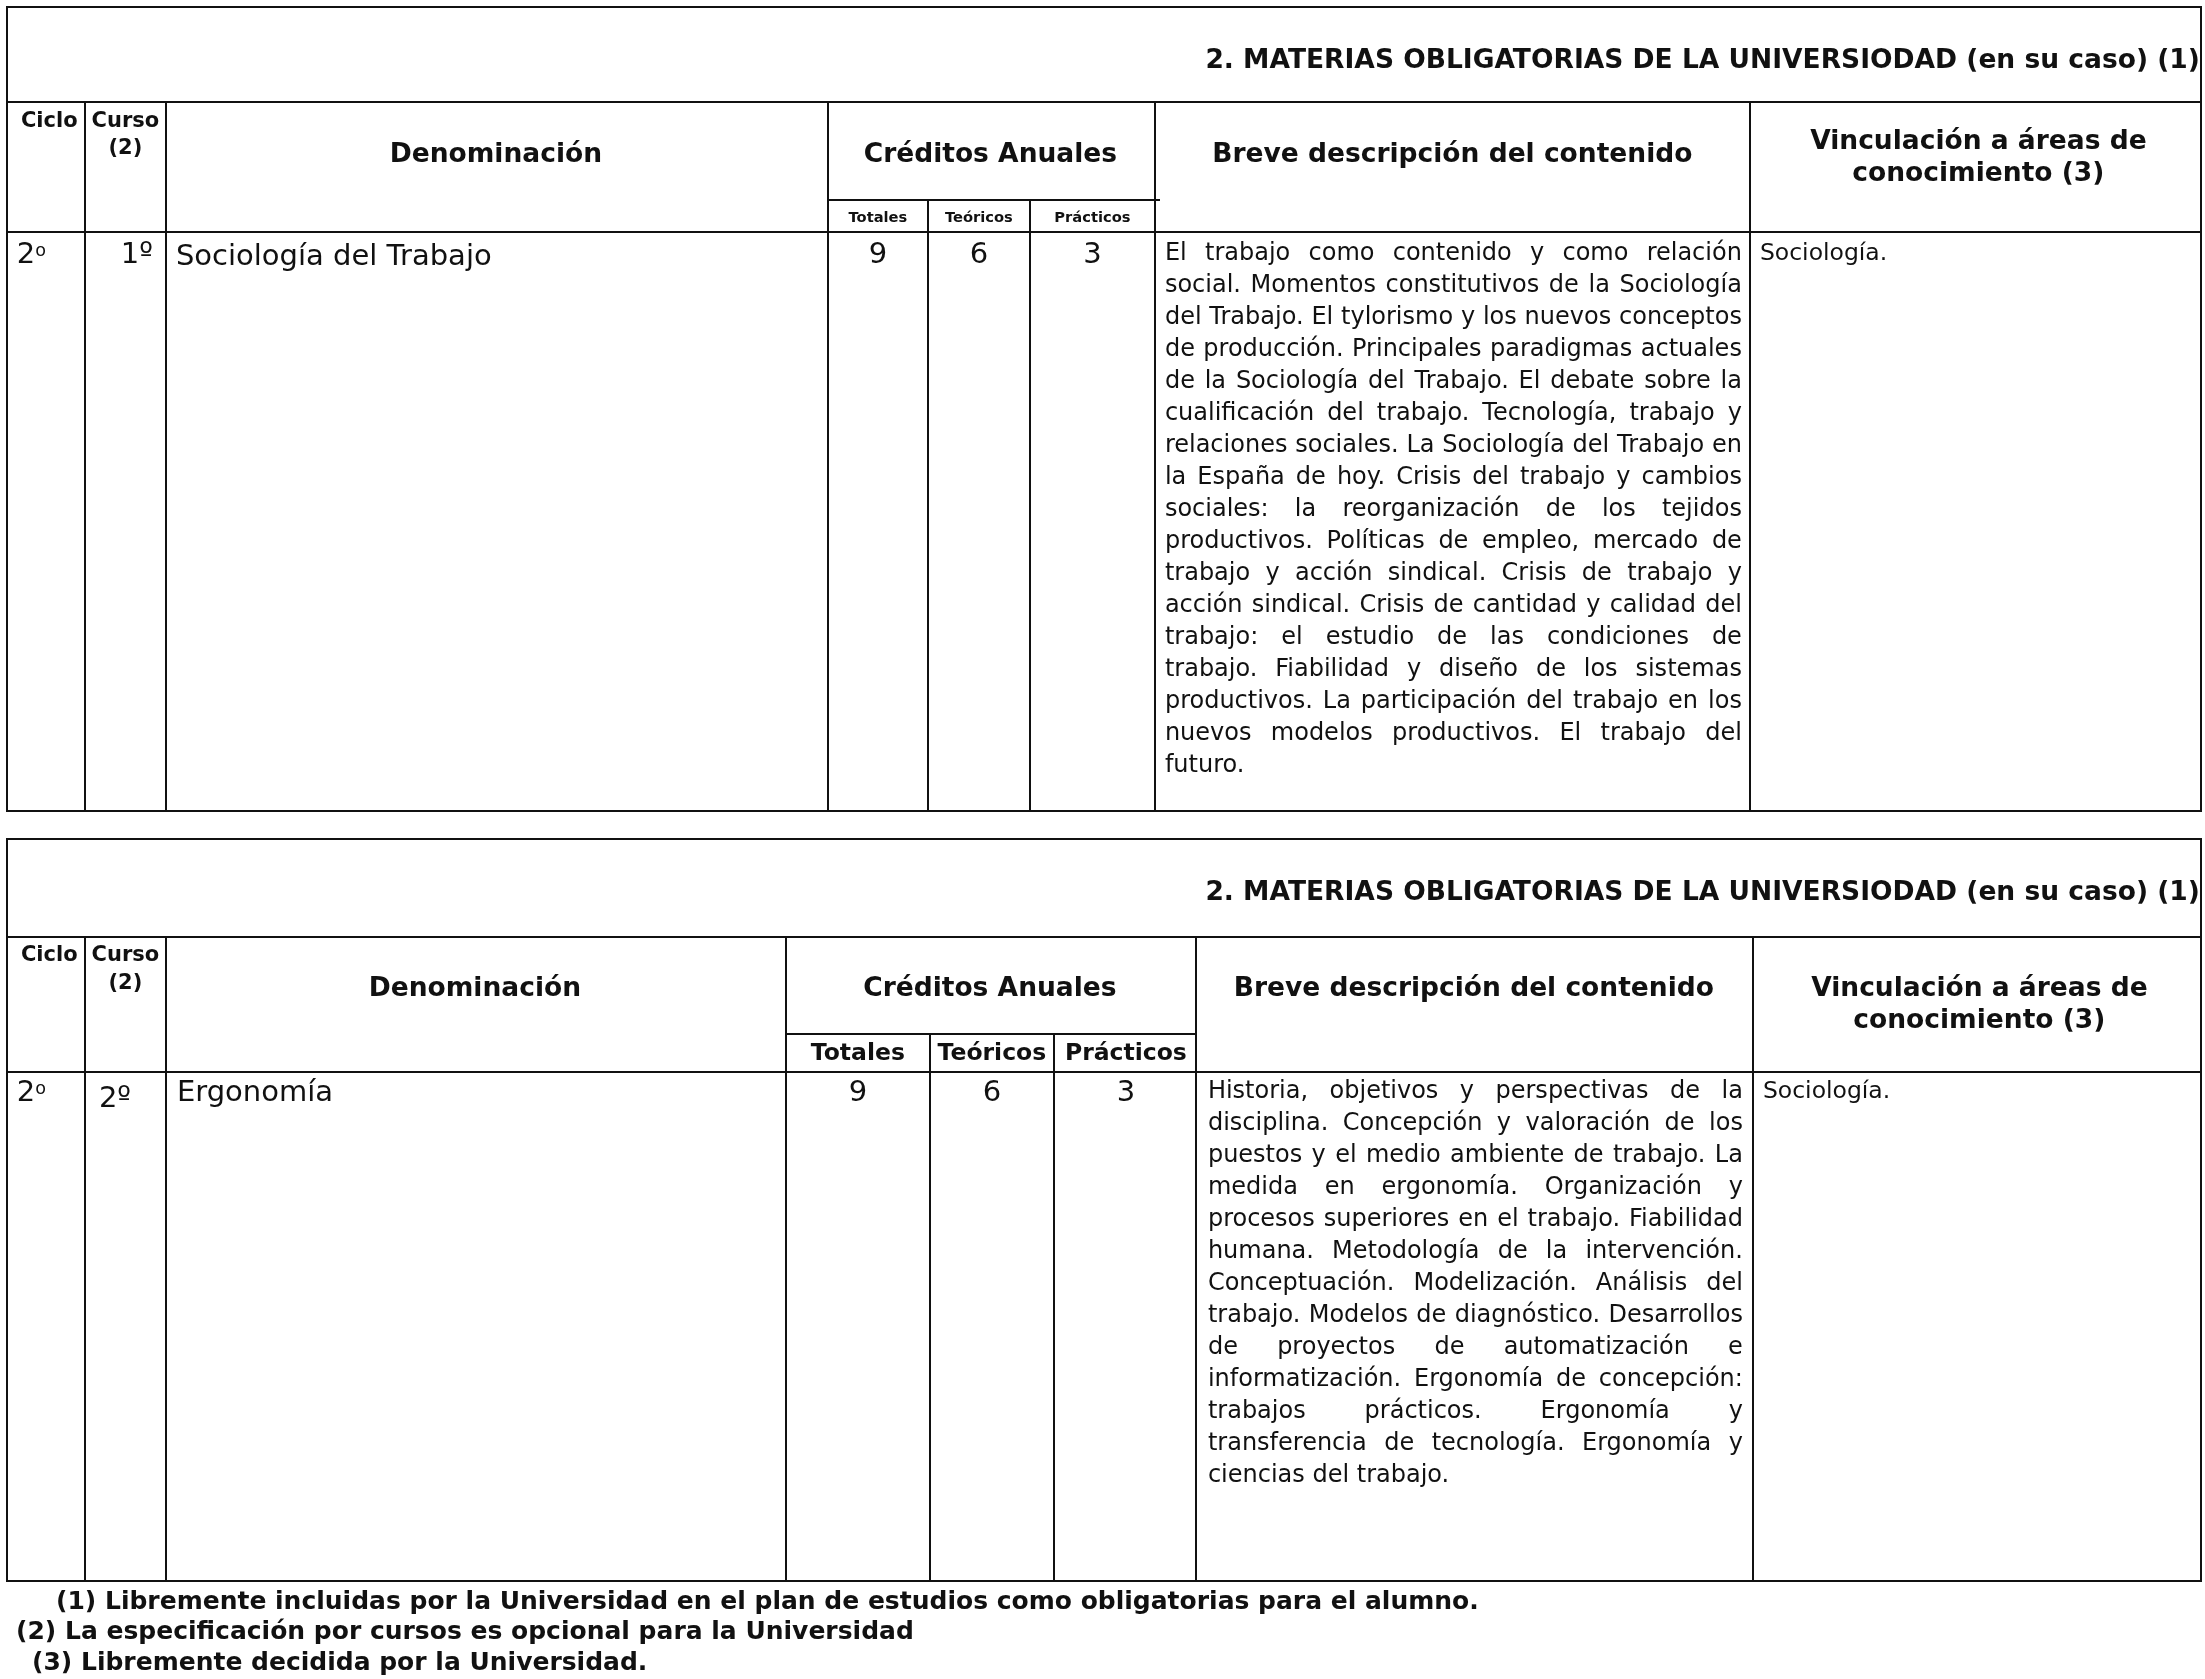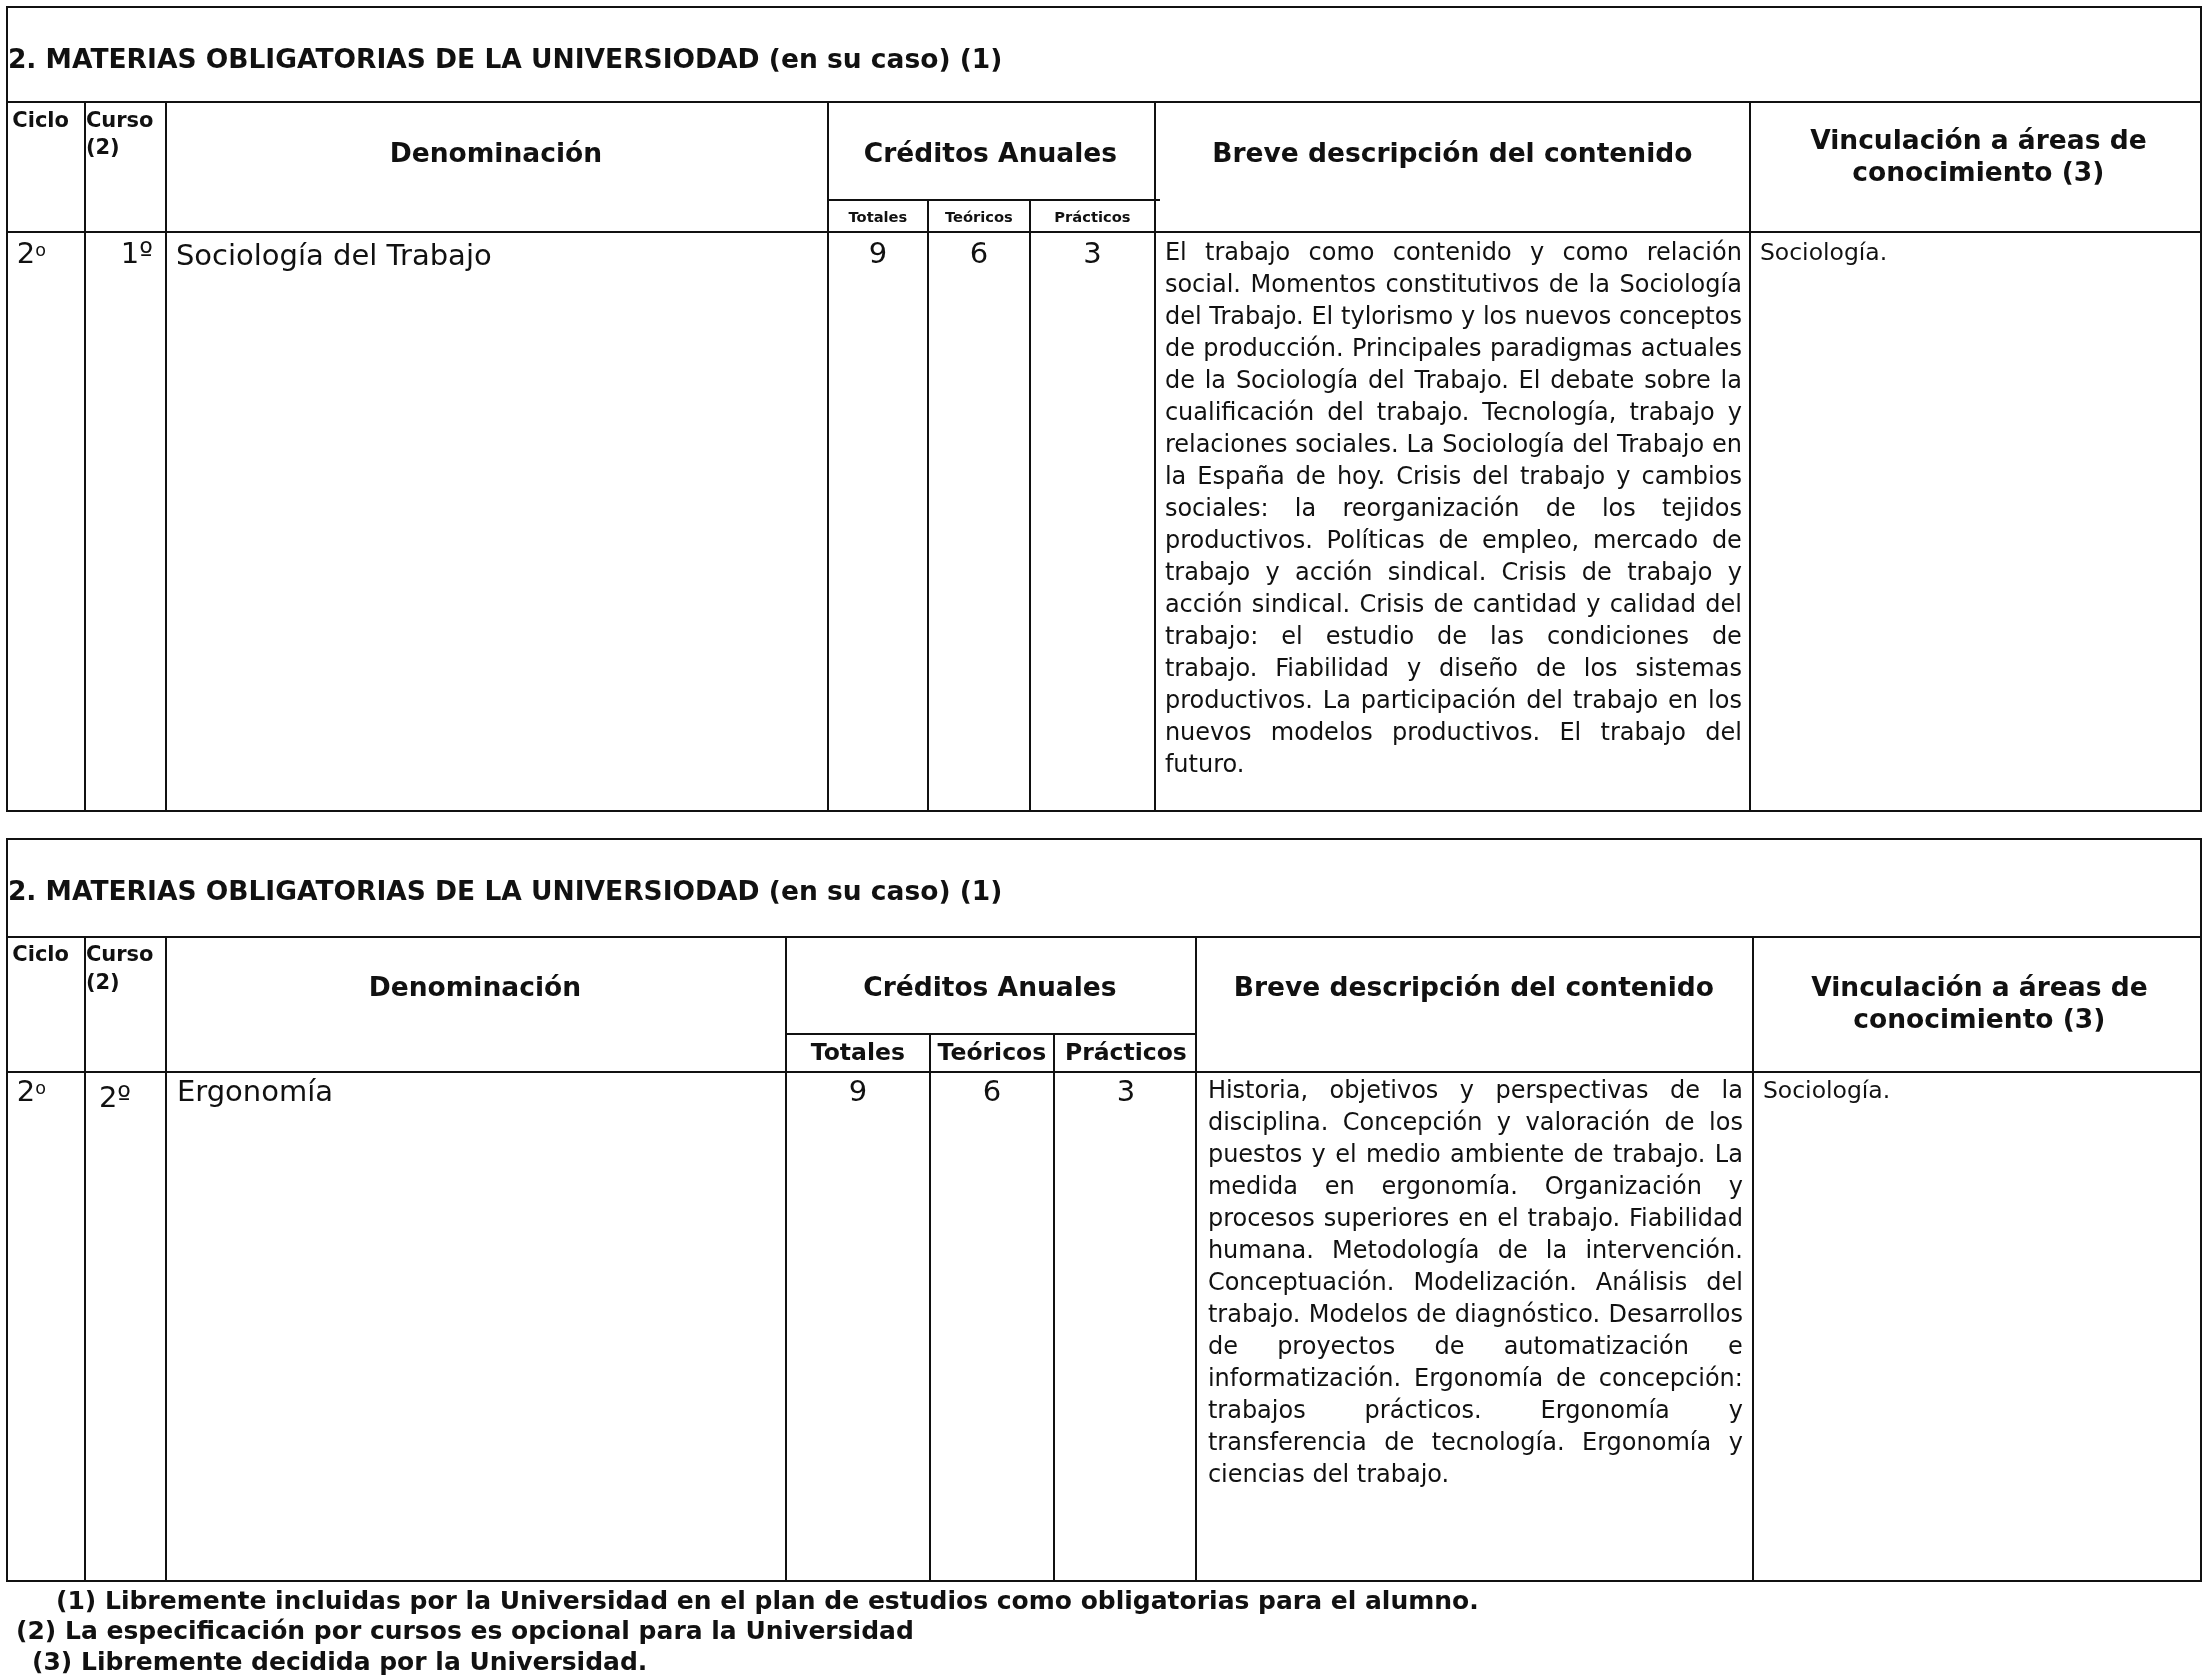--- a/index.html
+++ b/index.html
@@ -1,22 +1,22 @@
 <!DOCTYPE html>
 <html style="font-size:11.8px"><head>
 <meta charset="utf-8">
 <style>
   html, body { margin: 0; padding: 0; background: #ffffff; }
   body { width: 2205px; height: 1680px; position: relative; overflow: hidden; font-family: "DejaVu Sans", sans-serif; color: #111; }
   .tbl { position: absolute; border: 2.2px solid #111; box-sizing: border-box; }
   .vline { position: absolute; width: 2.2px; background: #111; }
   .hline { position: absolute; height: 2.2px; background: #111; }
-  .title { position: absolute; left: 0; right: 0; text-align: left; font-weight: bold; font-size: 26.5px; }
+  .title { position: absolute; left: 0; right: 0; text-align: right; font-weight: bold; font-size: 26.5px; }
   .hdr { position: absolute; font-weight: bold; font-size: 26.5px; text-align: center; line-height: 32px; }
-  .hdr-small { position: absolute; font-weight: bold; font-size: 22px; line-height: 26.5px; }
+  .hdr-small { position: absolute; font-weight: bold; font-size: 22px; text-align: center; line-height: 26.5px; }
   .sub1 { position: absolute; font-weight: bold; font-size: 14.7px; text-align: center; }
   .sub2 { position: absolute; font-weight: bold; font-size: 23.5px; text-align: center; }
   .val { position: absolute; font-size: 29px; line-height: 32px; }
   .desc { position: absolute; font-size: 24px; line-height: 32px; text-align: justify; text-align-last: left; }
   .vinc { position: absolute; font-size: 23.5px; line-height: 32px; }
   sup.deg { font-size: 17.6px; vertical-align: top; position: relative; top: -2.9px; }
   .foot { position: absolute; left: 16px; font-weight: bold; font-size: 25px; line-height: 29px; }
 </style>
 </head>
 <body>

